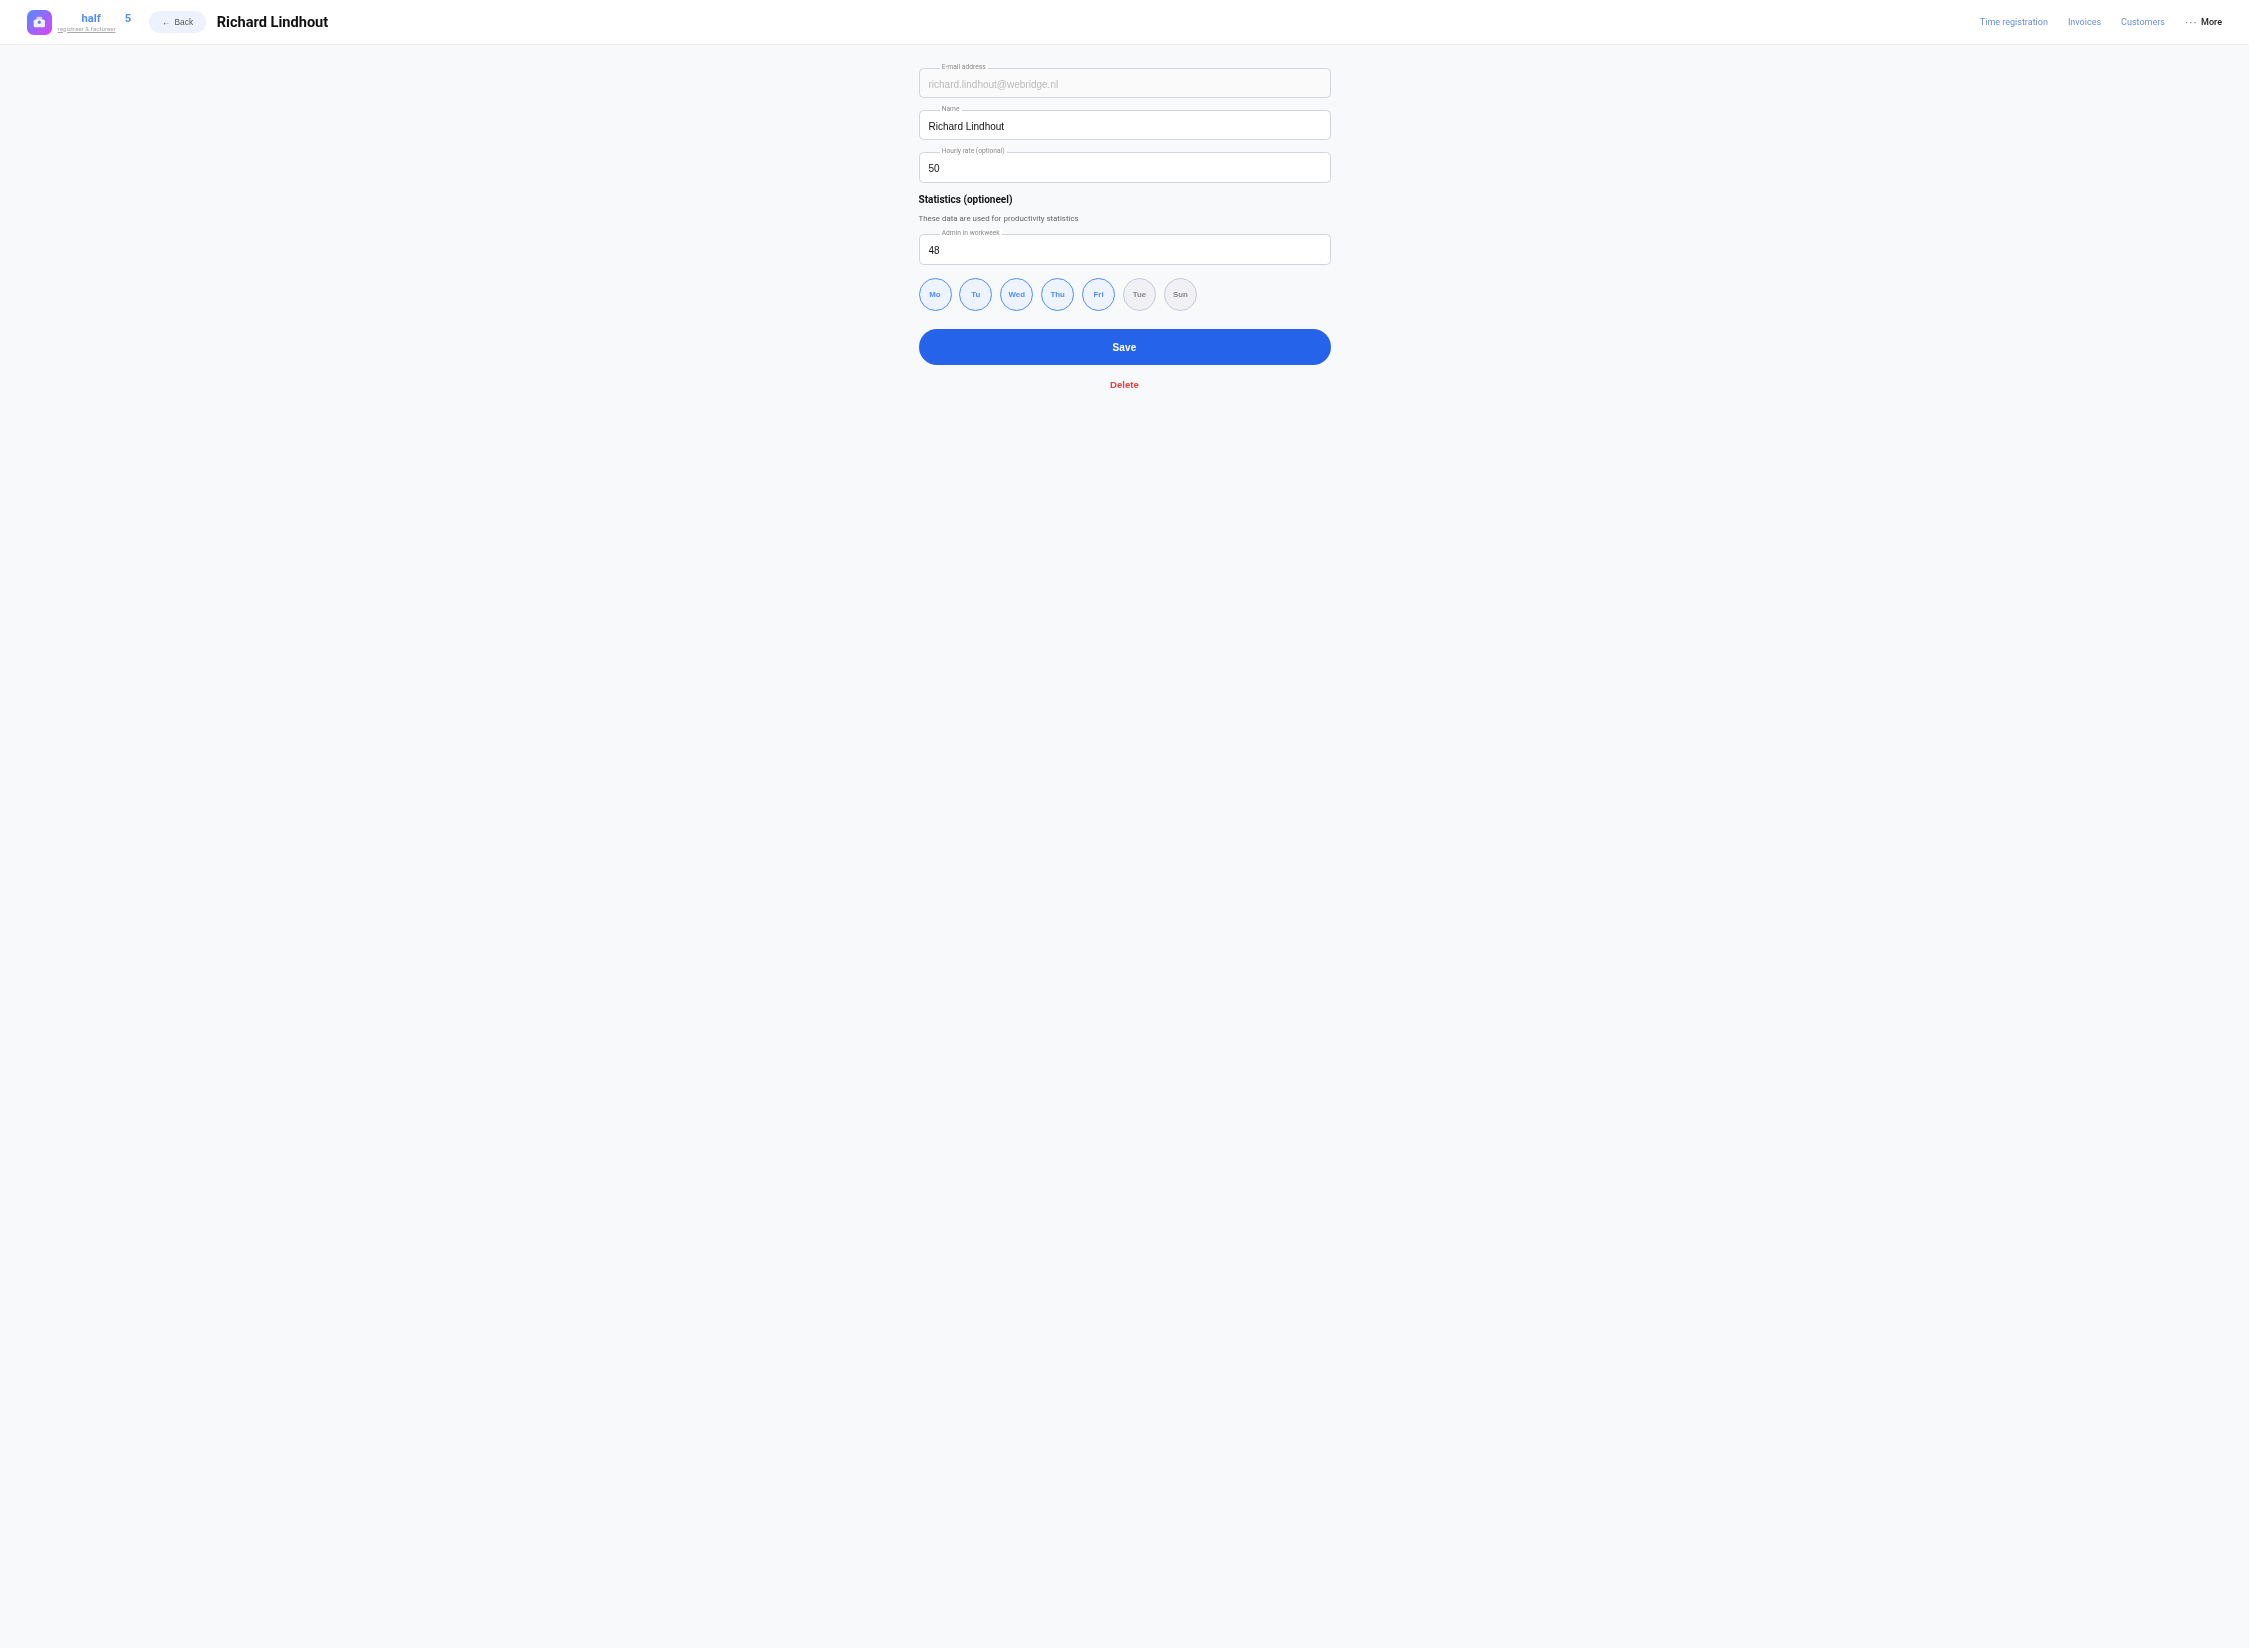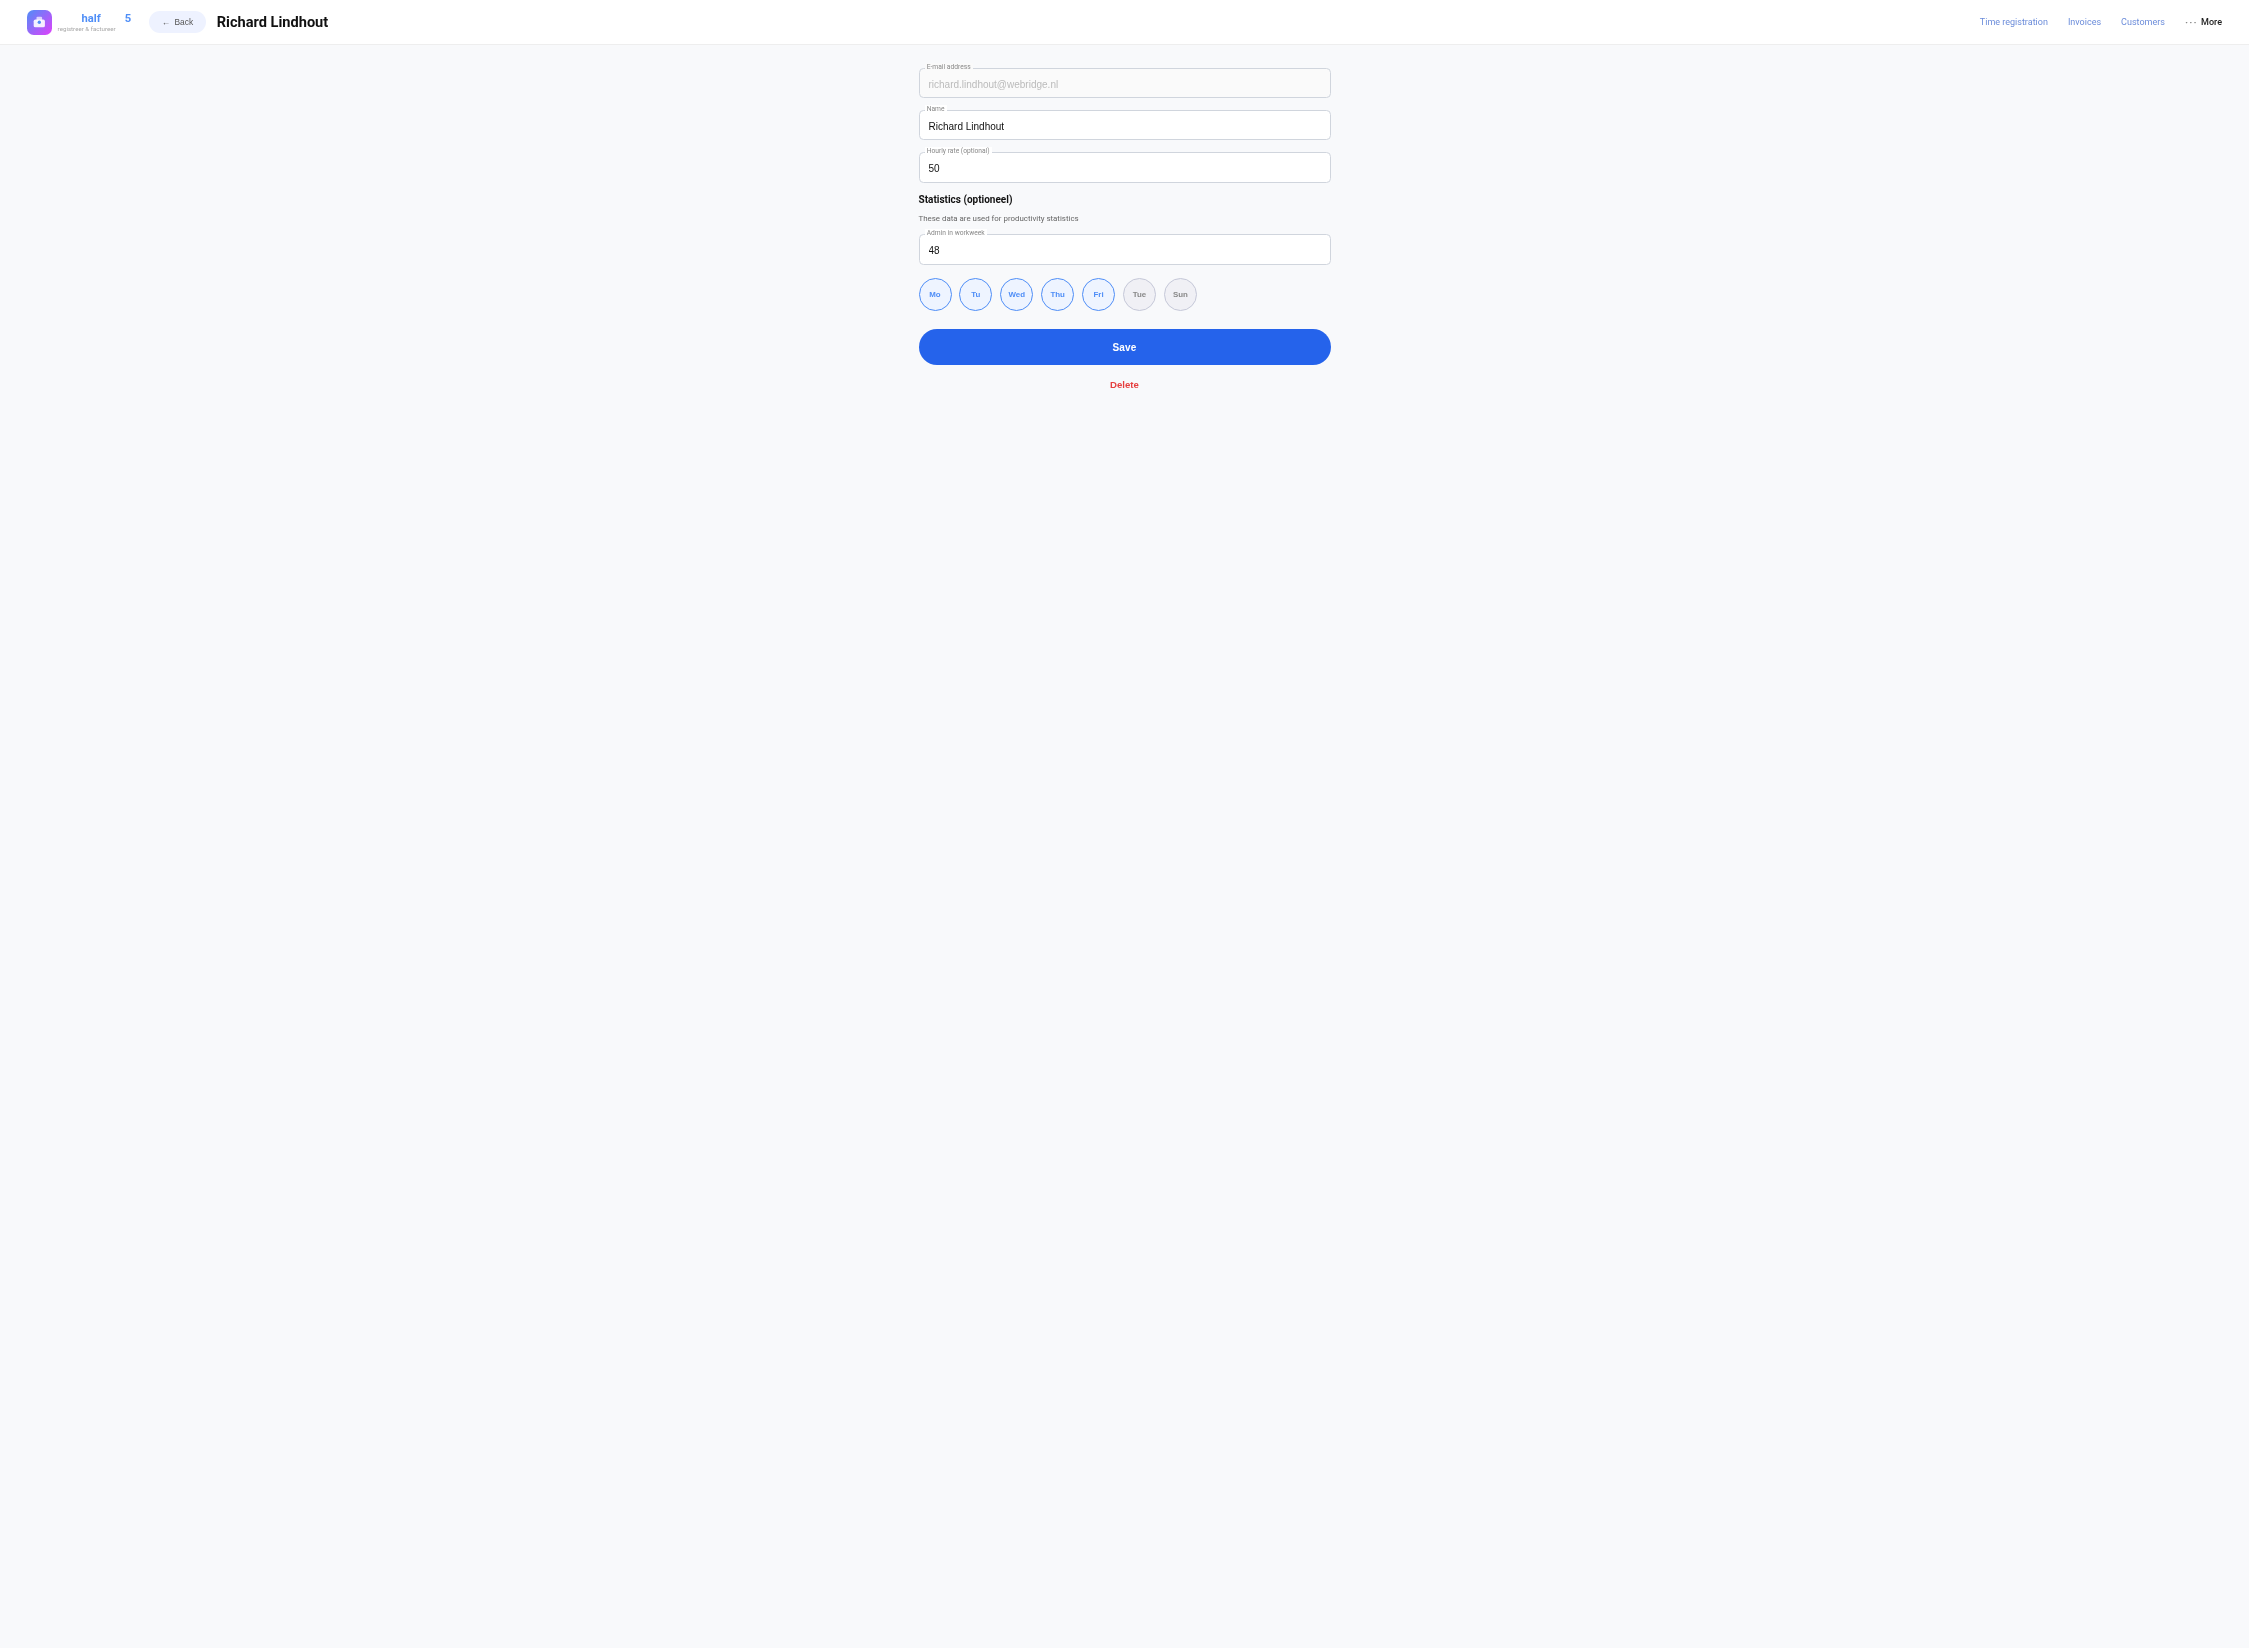--- a/index.html
+++ b/index.html
@@ -44,20 +44,21 @@
     }
     .logo-name {
       font-size: 11.2px;
       font-weight: 700;
       color: #222;
     }
     .logo-name span { color: #4f8ef7; padding-left: 24px; }
     .logo-sub {
       font-size: 6.2px;
       color: #aaa;
+      text-decoration: underline;
     }
 
     .back-btn {
       display: flex;
       align-items: center;
       gap: 4.5px;
       background: #eef2ff;
       border: none;
       border-radius: 13.5px;
       padding: 5.6px 12.4px;
@@ -112,21 +113,21 @@
       border: 0.8px solid #d0d5dd;
       border-radius: 4.5px;
       background: #fff;
     }
     .field-wrapper.disabled {
       background: #fafafa;
     }
     .field-label {
       position: absolute;
       top: -5.6px;
-      left: 5px;
+      left: 20px;
       background: #fff;
       padding: 0 2.2px;
       font-size: 6.7px;
       color: #888;
     }
     .field-label.disabled-label {
       background: #fafafa;
     }
     .field-input {
       width: 100%;

